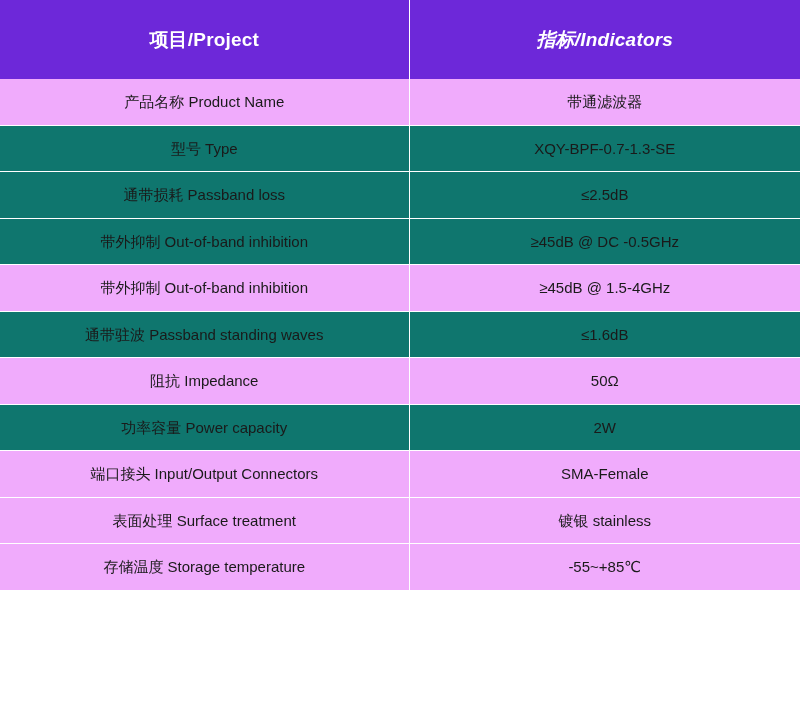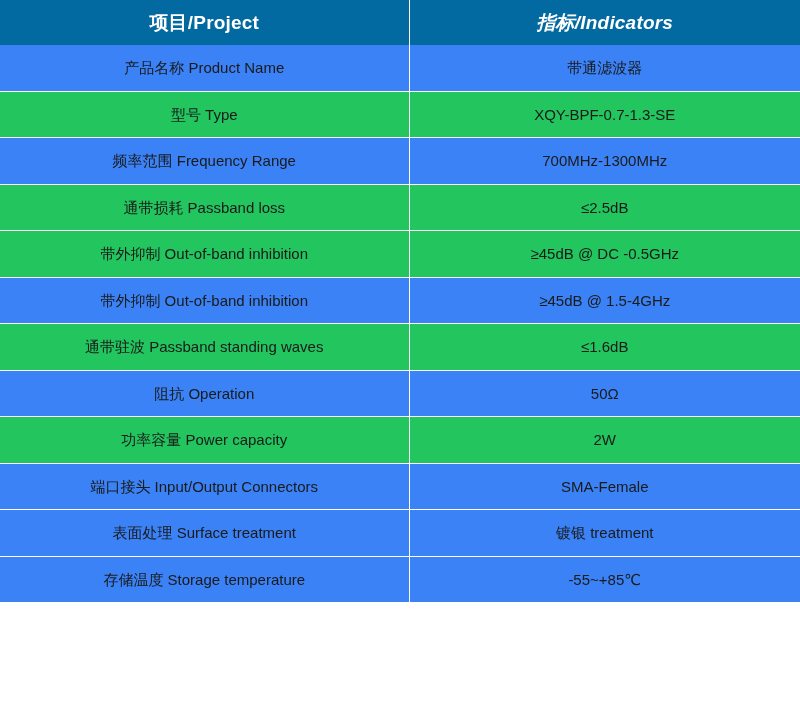--- a/index.html
+++ b/index.html
@@ -15,26 +15,26 @@
   }
   table.spec-table {
     width: 800px;
     border-collapse: collapse;
     table-layout: fixed;
   }
   table.spec-table col.col-project { width: 409px; }
   table.spec-table col.col-indicator { width: 391px; }
 
   thead tr.header-row th {
-    background: #0369a1;
+    background: #6d28d9;
     color: #ffffff;
     font-size: 19px;
     font-weight: bold;
     height: 45px;
-    padding: 0;
+    padding: 17px;
     text-align: center;
     vertical-align: middle;
     border-right: 1px solid #ffffff;
     letter-spacing: 0.2px;
   }
   thead tr.header-row th:last-child {
     border-right: none;
     font-style: italic;
   }
 
@@ -46,25 +46,25 @@
     font-size: 15px;
     color: #1a1a1a;
     border-right: 1px solid #ffffff;
     border-bottom: 1px solid #ffffff;
     line-height: 1.3;
   }
   tbody td:last-child {
     border-right: none;
   }
   tbody tr.row-odd td {
-    background: #3b82f6;
+    background: #f0abfc;
     margin-left: 24px;
   }
   tbody tr.row-even td {
-    background: #22c55e;
+    background: #0f766e;
   }
 </style>
 </head>
 <body>
 
 <table class="spec-table">
   <colgroup>
     <col class="col-project">
     <col class="col-indicator">
   </colgroup>
@@ -76,54 +76,50 @@
   </thead>
   <tbody id="table-body">
   <tr class="row-odd">
         <td>产品名称 Product Name</td>
         <td>带通滤波器</td>
       </tr>
       <tr class="row-even">
         <td>型号 Type</td>
         <td>XQY-BPF-0.7-1.3-SE</td>
       </tr>
-      <tr class="row-odd">
-        <td>频率范围 Frequency Range</td>
-        <td>700MHz-1300MHz</td>
-      </tr>
       <tr class="row-even">
         <td>通带损耗 Passband loss</td>
         <td>≤2.5dB</td>
       </tr>
       <tr class="row-even">
         <td>带外抑制 Out-of-band inhibition</td>
         <td>≥45dB @ DC -0.5GHz</td>
       </tr>
       <tr class="row-odd">
         <td>带外抑制 Out-of-band inhibition</td>
         <td>≥45dB @ 1.5-4GHz</td>
       </tr>
       <tr class="row-even">
         <td>通带驻波 Passband standing waves</td>
         <td>≤1.6dB</td>
       </tr>
       <tr class="row-odd">
-        <td>阻抗 Operation</td>
+        <td>阻抗 Impedance</td>
         <td>50Ω</td>
       </tr>
       <tr class="row-even">
         <td>功率容量 Power capacity</td>
         <td>2W</td>
       </tr>
       <tr class="row-odd">
         <td>端口接头 Input/Output Connectors</td>
         <td>SMA-Female</td>
       </tr>
       <tr class="row-odd">
         <td>表面处理 Surface treatment</td>
-        <td>镀银 treatment</td>
+        <td>镀银 stainless</td>
       </tr>
       <tr class="row-odd">
         <td>存储温度 Storage temperature</td>
         <td>-55~+85℃</td>
       </tr>
     </tbody>
 </table>
 
 </body></html>

